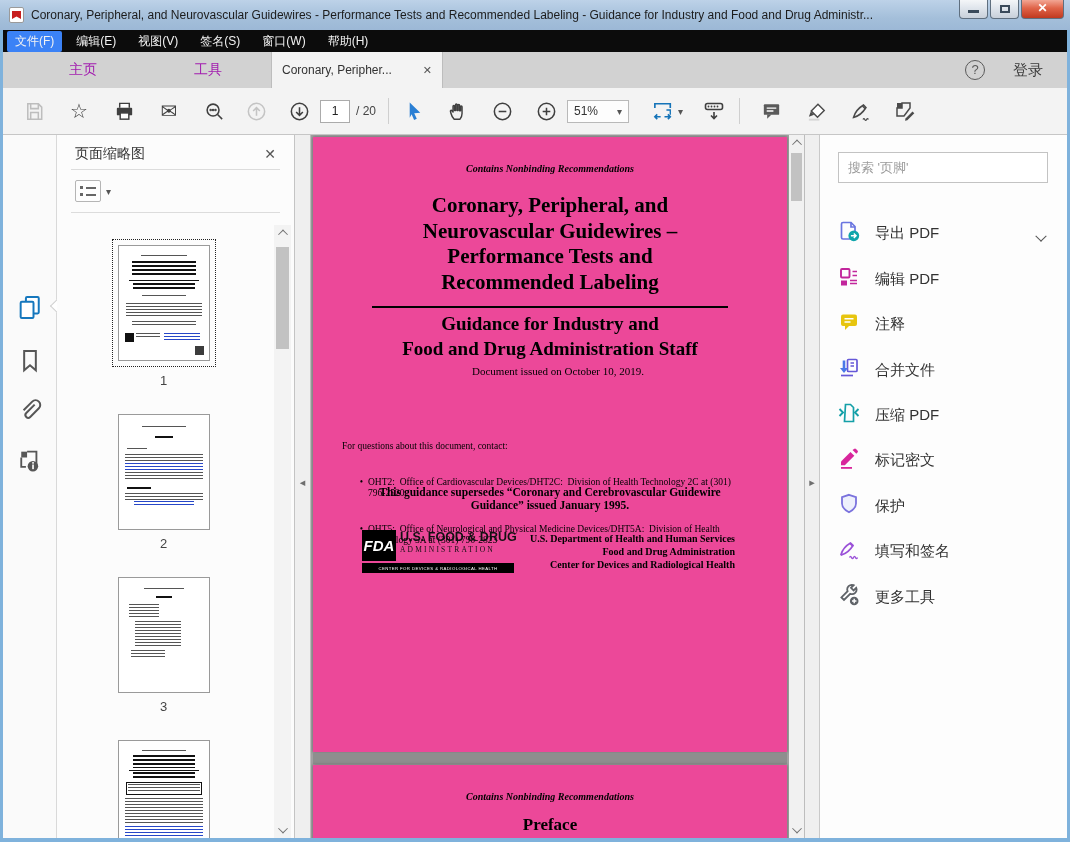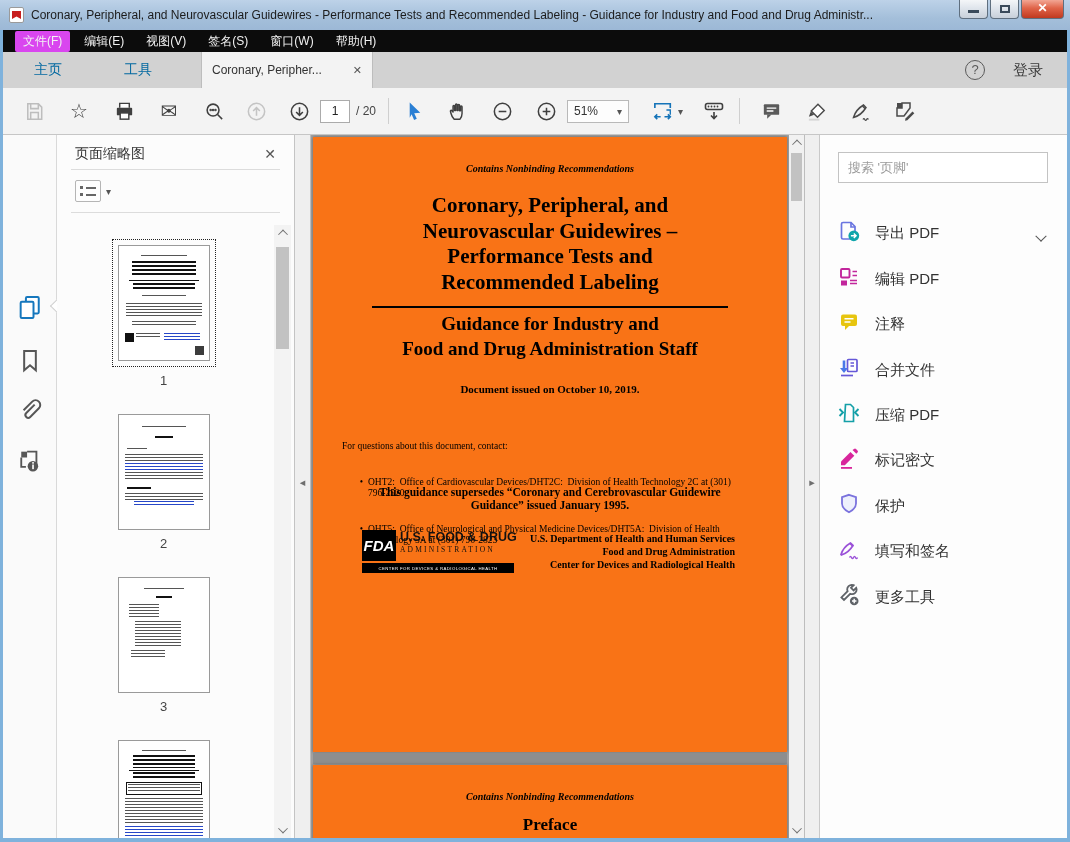--- a/index.html
+++ b/index.html
@@ -20,26 +20,26 @@
     background:linear-gradient(#f4f6f8,#dfe5ec 45%,#c8d0da); margin-left:2px; position:relative; }
   .wbtn.close { width:43px; background:linear-gradient(#f2a694,#e06449 45%,#c0391f); }
   .wbtn .bar { position:absolute; left:8px; bottom:5px; width:11px; height:3px; background:#3a4a5a; }
   .wbtn .box { position:absolute; left:9px; top:5px; width:10px; height:8px; border:2px solid #3a4a5a; }
   .wbtn.close span { position:absolute; width:100%; text-align:center; top:1px; color:#fff; font-size:12px; font-weight:bold; }
 
   
   .menubar { position:absolute; left:3px; top:30px; width:1064px; height:22px; background:#0c0c0c;
     display:flex; align-items:center; font-size:12px; color:#f2f2f2; }
   .menu-item { padding:2px 8px; margin-left:6px; border-radius:2px; }
-  .menu-item.first { background:#d946ef; margin-left:12px; }
+  .menu-item.first { background:#3b82f6; margin-left:4px; }
 
   
   .tabbar { position:absolute; left:3px; top:52px; width:1064px; height:36px; background:#d2d2d2;
     display:flex; align-items:center; }
-  .nav-tab { font-size:14px; color:#0369a1; padding:0 31px; height:100%; display:flex; align-items:center; }
+  .nav-tab { font-size:14px; color:#a21caf; padding:0 31px; height:100%; display:flex; align-items:center;margin-left:35px; }
   .doc-tab { margin-left:18px; height:100%; width:172px; background:#f3f3f3; border-left:1px solid #bdbdbd;
     border-right:1px solid #bdbdbd; display:flex; align-items:center; padding:0 10px; font-size:12px; color:#333; }
   .doc-tab .lbl { flex:1; white-space:nowrap; overflow:hidden; }
   .doc-tab .x { color:#555; font-size:11px; margin-left:6px; }
   .tab-right { margin-left:auto; display:flex; align-items:center; }
   .help-circ { width:20px; height:20px; border:1.5px solid #5a5a5a; border-radius:50%; color:#5a5a5a;
     font-size:13px; text-align:center; line-height:18px; }
   .signin { font-size:15px; color:#3a3a3a; margin:0 24px 0 28px; }
 
   
@@ -93,31 +93,31 @@
   .corner-sq { position:absolute; right:5px; bottom:5px; width:9px; height:9px; background:#3c3c3c; }
 
   
   .split { width:16px; background:#efefef; flex:0 0 auto; position:relative; }
   .split.l { border-right:1px solid #bdbdbd; }
   .split.r { border-left:1px solid #bdbdbd; border-right:1px solid #c9c9c9;}
   .split .arr { position:absolute; top:341px; left:0; width:100%; text-align:center; font-size:11px; color:#6e6e6e; }
 
   
   .viewport { flex:1 1 auto; position:relative; background:#a1a1a1; overflow:hidden; }
-  .page { position:absolute; left:2px; width:474px; background:#f97316; box-shadow:0 0 3px rgba(0,0,0,.4);
+  .page { position:absolute; left:2px; width:474px; background:#ec4899; box-shadow:0 0 3px rgba(0,0,0,.4);
     font-family:"Liberation Serif", serif; color:#000; }
   .page1 { top:2px; height:615px; }
   .pgap { position:absolute; left:2px; top:618px; width:474px; height:11px; background:#8e8e8e; }
   .page2 { top:630px; height:120px; }
   .c { text-align:center; }
   .nonbind { position:absolute; width:100%; top:26px; font-size:10px; font-weight:bold; font-style:italic; }
   .doctitle { position:absolute; width:100%; top:56px; font-size:21px; font-weight:bold; line-height:25.5px; }
   .docrule { position:absolute; left:59px; top:169px; width:356px; border-top:2px solid #000; }
   .subtitle { position:absolute; width:100%; top:174px; font-size:19px; font-weight:bold; line-height:25px; }
-  .issued { position:absolute; width:100%; top:246px; font-size:11px; font-weight:bold; }
+  .issued { position:absolute; width:100%; top:228px; font-size:11px; font-weight:normal;margin-left:8px; }
   .contact { position:absolute; left:29px; top:281px; width:400px; font-size:9.5px; line-height:11.5px;
     white-space:pre-wrap; }
   .blt { display:flex; margin-top:1px; }
   .blt .b { width:13px; text-align:center; flex:0 0 auto; margin-left:13px;}
   .blt .t { width:366px; white-space:pre-wrap; }
   .supersede { position:absolute; width:100%; top:349px; font-size:11.5px; font-weight:bold; line-height:13px; }
   .logorow { position:absolute; left:49px; top:393px; width:373px; display:flex; }
   .fda { display:flex; flex-direction:column; width:152px; flex:0 0 auto; }
   .fda-top { display:flex; }
   .fda-sq { width:34px; height:31px; background:#000; color:#fff; font-size:15px; font-weight:bold;

